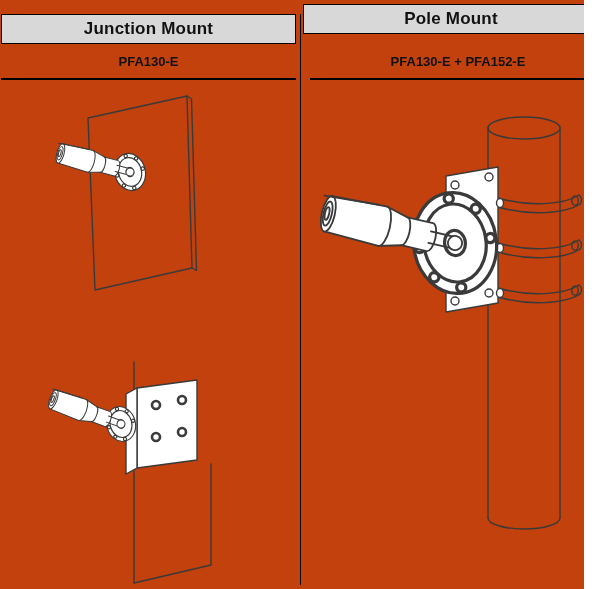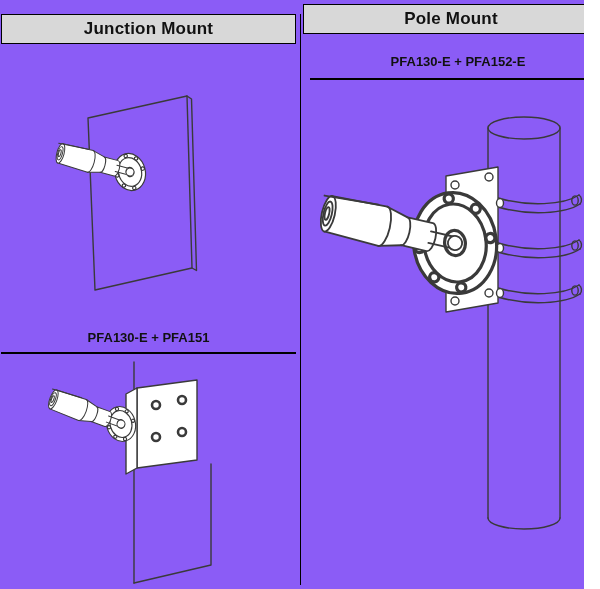--- a/index.html
+++ b/index.html
@@ -1,19 +1,19 @@
 <!DOCTYPE html>
 <html style="--hdr-bg: #d8d8d8; --border: #000000; --stroke: #3a3a3a;"><head>
 <meta charset="utf-8">
 <style>
   * { margin:0; padding:0; box-sizing:border-box; }
   :root { --hdr-bg:#d8d8d8; --border:#000000; --stroke:#3a3a3a; }
   html,body { background:#ffffff; }
   .page {
-    position:relative; width:584px; height:589px; background:#8b5cf6;
+    position:relative; width:584px; height:589px; background:#c2410c;
     font-family:"Liberation Sans", sans-serif; color:#111; overflow:hidden;
   }
   .hdr {
     position:absolute; height:30px; background:var(--hdr-bg);
     border:1px solid var(--border);
     display:flex; align-items:center; justify-content:center;
     font-size:17px; font-weight:bold; letter-spacing:0.2px;
   }
   .model {
     position:absolute; display:flex; align-items:center; justify-content:center;
@@ -67,30 +67,30 @@
   </defs>
 </svg>
 
 <div class="page">
 
   <div class="vline" style="left:300px; top:14px; height:571px;"></div>
 
   <div class="hdr" style="left:1px; top:14px; width:295px;">
     <span>Junction Mount</span>
   </div>
+  <div class="model" style="left:1px; top:45px; width:295px; height:35px;">
+    <span>PFA130-E</span>
+  </div>
   <svg class="art" style="left:0; top:81px;" width="297" height="211" viewBox="0 0 297 211">
     <path d="M 88,37 L 187,15 L 192,187 L 95,209 Z"></path>
     <path d="M 187,15 L 191.5,18 L 196.5,189.5 L 192,187"></path>
     <use href="#disc" transform="translate(130,91) rotate(-15) scale(0.85)"></use>
     <use href="#cam" transform="translate(130,91) rotate(15) scale(0.72)"></use>
   </svg>
 
-  <div class="model" style="left:1px; top:322px; width:295px; height:32px;">
-    <span>PFA130-E + PFA151</span>
-  </div>
   <svg class="art" style="left:0; top:356px;" width="297" height="231" viewBox="0 0 297 231">
     <path d="M 134,6 L 134,227"></path>
     <path d="M 134,227 L 211,209 L 211,108"></path>
     <path class="fillw" d="M 137,32 L 197,24 L 197,104 L 137,112 Z"></path>
     <path class="fillw" d="M 137,32 L 126,38 L 126,118 L 137,112 Z"></path>
     <circle class="hole" cx="156" cy="49" r="4"></circle>
     <circle class="hole" cx="182" cy="44" r="4"></circle>
     <circle class="hole" cx="156" cy="81" r="4"></circle>
     <circle class="hole" cx="182" cy="76" r="4"></circle>
     <use href="#disc" transform="translate(121,68) rotate(-15) scale(0.8)"></use>

